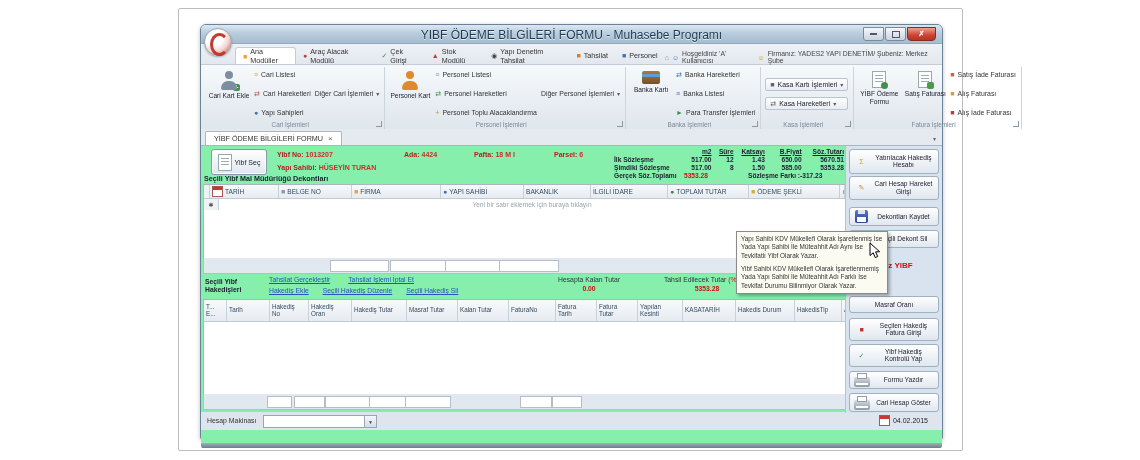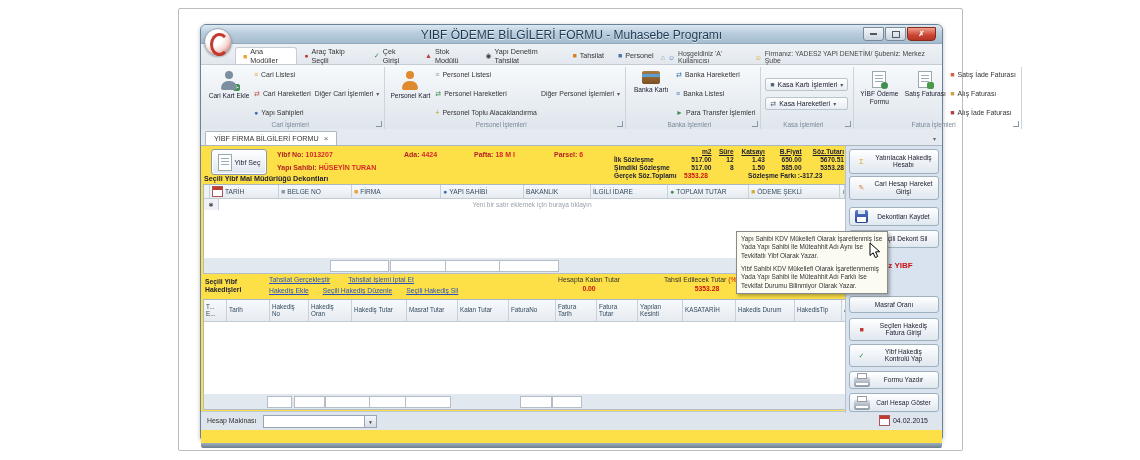--- a/index.html
+++ b/index.html
@@ -80,21 +80,21 @@
   .ic-printer-icon::after{content:"";position:absolute;bottom:2px;left:2px;right:2px;height:2px;background:#fff;}
   .ic-calendar-icon{width:9px;height:9px;background:#fff;border:1px solid #a55;}
   .ic-calendar-icon::before{content:"";position:absolute;left:0;right:0;top:0;height:3px;background:#c23b2e;}
   
   .doctabs{position:relative;height:16px;background:#e4eaf0;border-bottom:1px solid #aab6c2;display:flex;align-items:flex-end;}
   .dtab{display:flex;align-items:center;gap:5px;margin-left:4px;padding:2px 8px;background:#fff;
         border:1px solid #aab6c2;border-bottom:none;border-radius:2px 2px 0 0;font-size:7.2px;color:#333;}
   .dclose{color:#667;font-size:8px;line-height:1;}
   .dcaret{margin-left:auto;margin-right:6px;margin-bottom:3px;font-size:6px;color:#667;}
   
-  .formarea{position:relative;height:297px;background:#fde047;}
+  .formarea{position:relative;height:297px;background:#86efac;}
   .hdrband{position:absolute;left:0;top:0;width:643px;height:32px;}
   .yibfsec{position:absolute;left:10px;top:3px;width:54px;height:24px;border:1px solid #8a9aaa;border-radius:3px;
       background:linear-gradient(#ffffff,#dfe7ef);display:flex;align-items:center;justify-content:center;gap:3px;
       font-size:7px;color:#223;box-shadow:0 0 0 1px #fff inset;}
   .redfield{position:absolute;font-size:7px;font-weight:bold;color:#b22222;white-space:nowrap;}
   .redfield b{color:#d42a2a;font-weight:bold;}
   .contract{position:absolute;left:413px;top:1px;width:230px;height:31px;font-size:6.6px;color:#223;}
   .ctr-row{display:flex;height:8px;align-items:center;}
   .ctr-c{text-align:right;font-weight:bold;}
   .ctr-head .ctr-c{text-decoration:underline;color:#223;}
@@ -168,21 +168,21 @@
     <div class="applogo"></div>
 
     <div class="tabstrip">
       <div class="rtabs" id="rtabs">
             <div class="rtab active">
               <span class="glyph" style="color: rgb(240, 160, 48);">■</span>
               <span>Ana Modüller</span>
             </div>
             <div class="rtab">
               <span class="glyph" style="color: rgb(194, 59, 59);">●</span>
-              <span>Araç Takip Seçili</span>
+              <span>Araç Alacak Modülü</span>
             </div>
             <div class="rtab">
               <span class="glyph" style="color: rgb(63, 143, 79);">✓</span>
               <span>Çek Girişi</span>
             </div>
             <div class="rtab">
               <span class="glyph" style="color: rgb(194, 59, 59);">▲</span>
               <span>Stok Modülü</span>
             </div>
             <div class="rtab">
@@ -327,21 +327,21 @@
                 <span>Alış İade Faturası</span>
               </div>
             </div>
             <div class="rgroup-label">Fatura İşlemleri</div>
             <span class="launcher"></span>
           </div>
         </div>
 
     <div class="doctabs">
       <div class="dtab">
-        <span>YİBF FİRMA BİLGİLERİ FORMU</span>
+        <span>YİBF ÖDEME BİLGİLERİ FORMU</span>
         <span class="dclose">×</span>
       </div>
       <span class="dcaret">▾</span>
     </div>
 
     <div class="formarea">
 
       <div class="hdrband">
         <div class="yibfsec">
           <span class="ic ic-doc-icon"></span>

